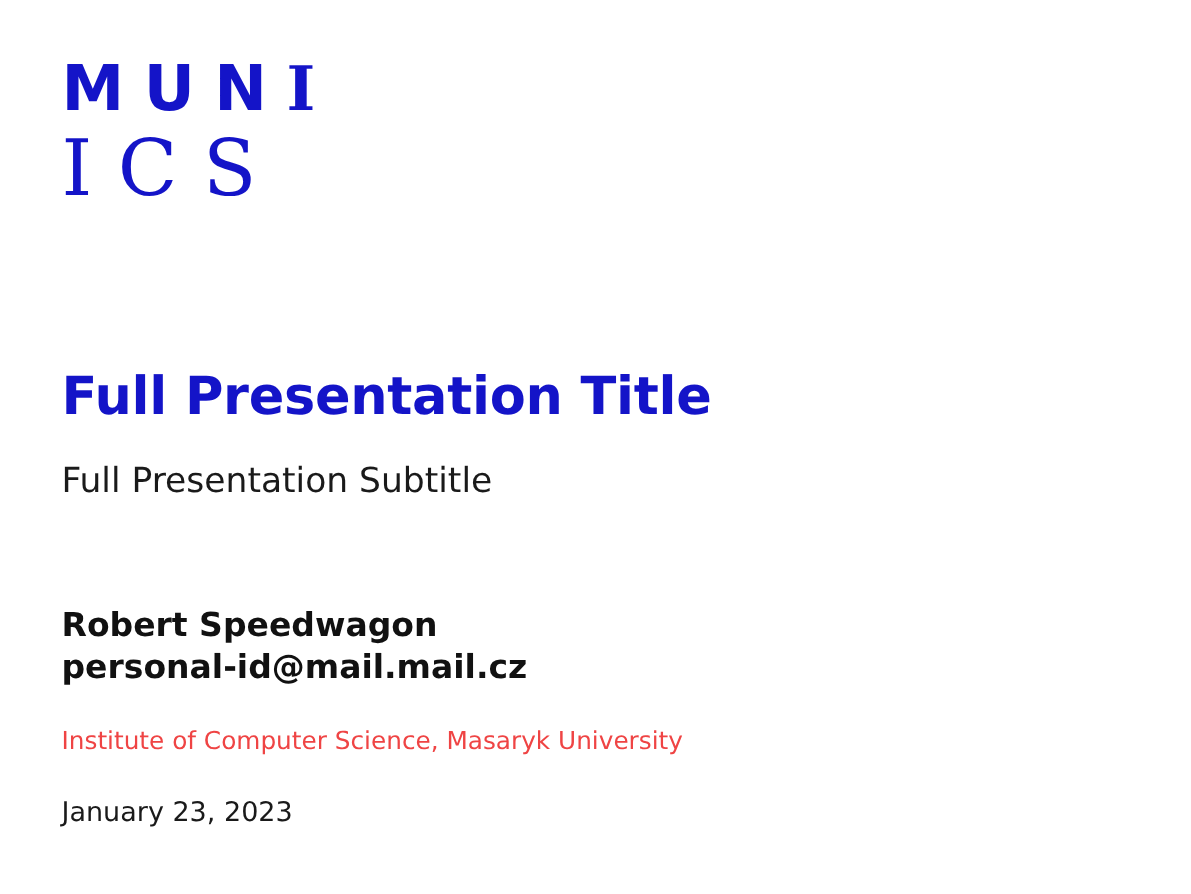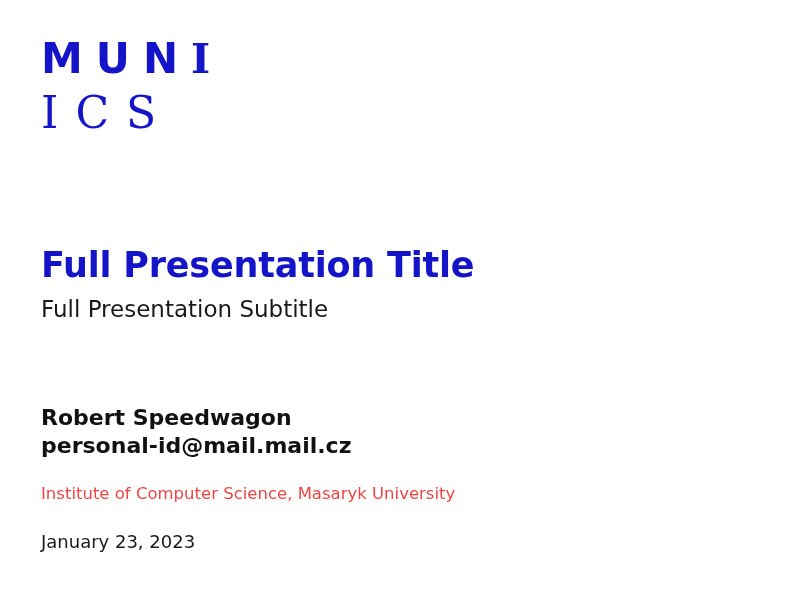--- a/index.html
+++ b/index.html
@@ -42,21 +42,21 @@
     font-family: "DejaVu Sans", "Liberation Sans", sans-serif;
     font-weight: 700;
     font-size: 42px;
     letter-spacing: 13px;
     line-height: 46px;
   }
 
   .logo-row-ics {
     font-family: "DejaVu Serif", "Liberation Serif", serif;
     font-weight: 400;
-    font-size: 44px;
+    font-size: 52px;
     letter-spacing: 17px;
     line-height: 46px;
     margin-top: 8px;
   }
 
   
   .logo-serif-i {
     font-family: "DejaVu Serif", "Liberation Serif", serif;
     font-weight: 700;
     font-size: 41px;
@@ -72,21 +72,21 @@
     font-weight: 700;
     font-size: 35px;
     line-height: 40px;
     letter-spacing: -0.2px;
     white-space: nowrap;
   }
 
   .subtitle {
     position: absolute;
     left: 41px;
-    top: 294px;
+    top: 306px;
     color: #1a1a1a;
     font-family: "DejaVu Sans", "Liberation Sans", sans-serif;
     font-weight: 400;
     font-size: 23px;
     line-height: 30px;
     white-space: nowrap;
   }
 
   .author-block {
     position: absolute;

